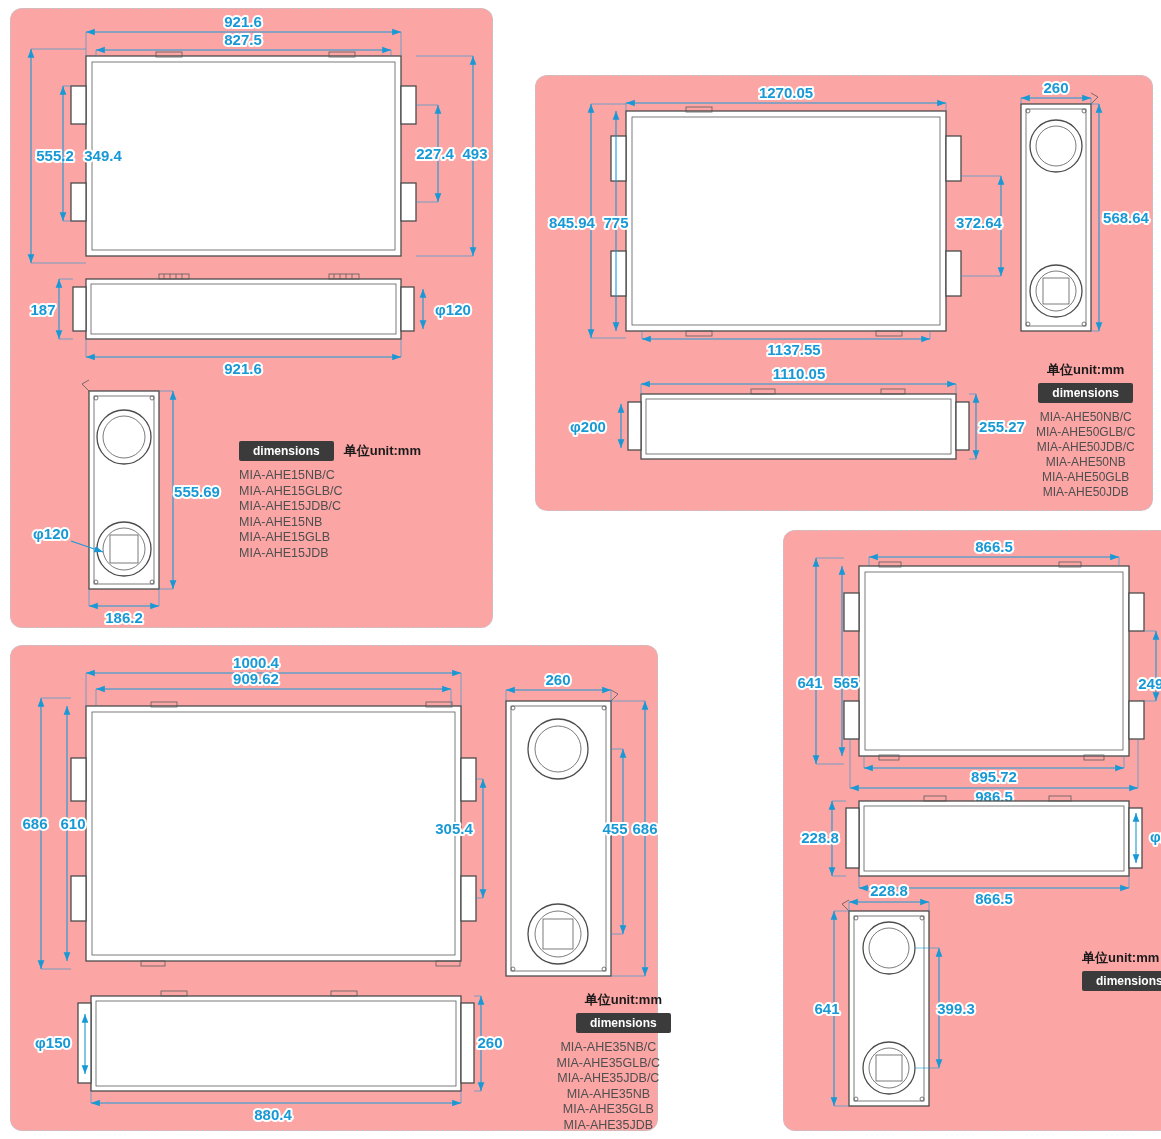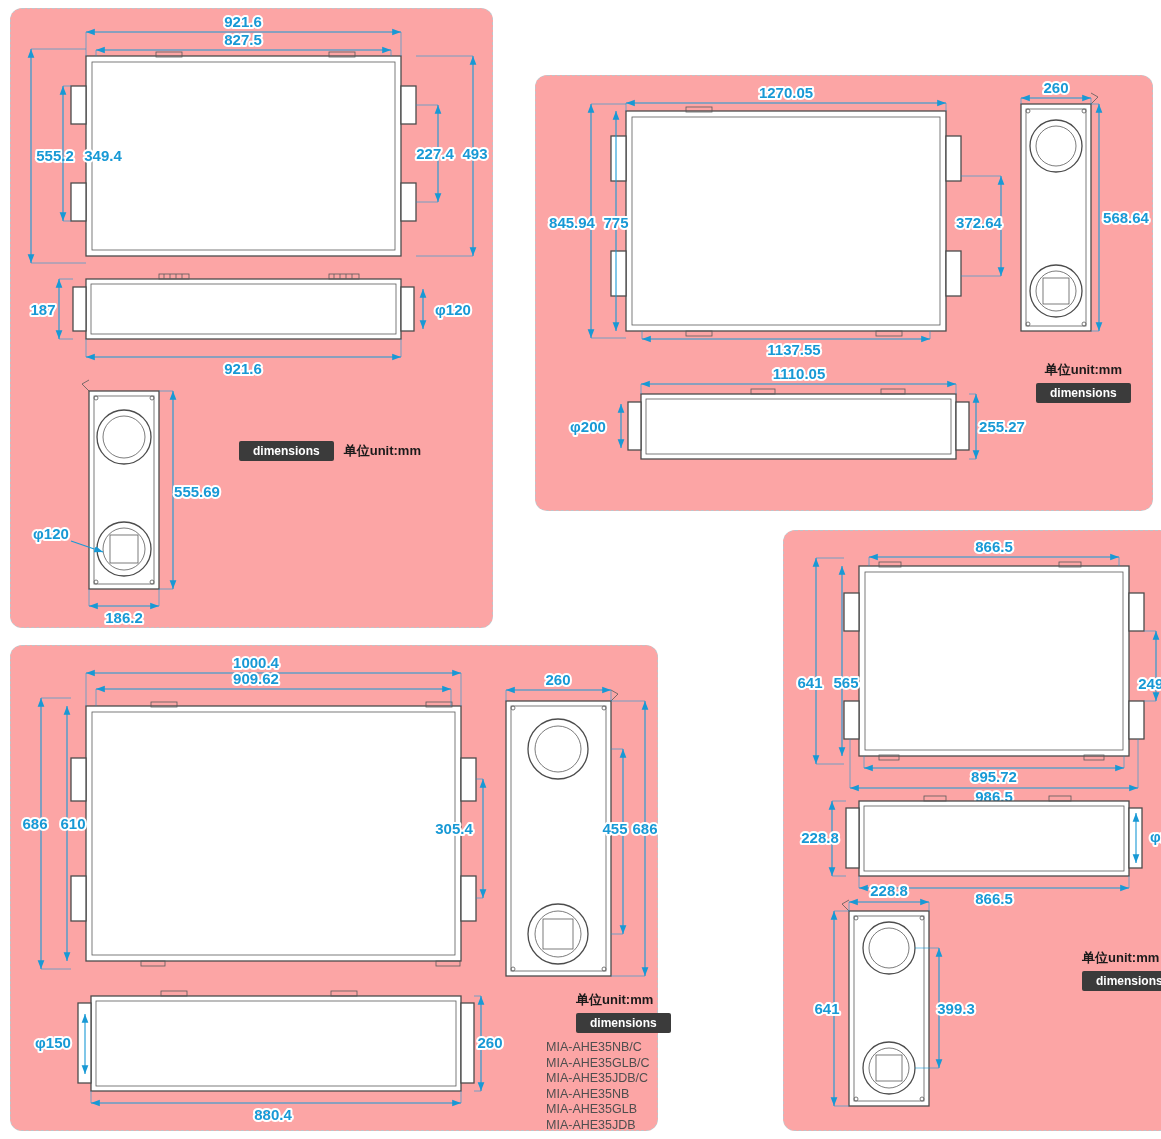--- a/index.html
+++ b/index.html
@@ -134,20 +134,28 @@
         <line class="d" x1="78" y1="597" x2="148" y2="597" marker-start="url(#m1)" marker-end="url(#m1)"></line>
         <text class="t" x="113" y="614">186.2</text>
       </g>
     </svg>
 
     <div class="info" style="left:228px; top:432px;">
       <div class="info-row">
         <span class="badge">dimensions</span>
         <span class="unit">单位unit:mm</span>
       </div>
+      <ul class="models">
+        <li>MIA-AHE15NB/C</li>
+        <li>MIA-AHE15GLB/C</li>
+        <li>MIA-AHE15JDB/C</li>
+        <li>MIA-AHE15NB</li>
+        <li>MIA-AHE15GLB</li>
+        <li>MIA-AHE15JDB</li>
+      </ul>
     </div>
   </div>
 
   <div class="panel" style="left:535px; top:75px; width:618px; height:436px;text-align:center;">
     <svg width="618" height="436">
       <defs>
         <marker id="m2" viewBox="0 0 10 10" refX="10" refY="5" markerWidth="8" markerHeight="8" orient="auto-start-reverse">
           <path d="M0,1.2 L10,5 L0,8.8 Z" fill="#1899d5"></path>
         </marker>
       </defs>
@@ -227,24 +235,32 @@
         <line class="e" x1="433" y1="318" x2="440" y2="318"></line>
           <line class="e" x1="433" y1="383" x2="440" y2="383"></line>
         <line class="d" x1="440" y1="318" x2="440" y2="383" marker-start="url(#m2)" marker-end="url(#m2)"></line>
         <text class="t" x="466" y="356">255.27</text>
       </g>
     </svg>
 
     <div class="info stack tight" style="left:500px; top:285px;">
       <span class="unit">单位unit:mm</span>
       <span class="badge">dimensions</span>
+      <ul class="models">
+        <li>MIA-AHE50NB/C</li>
+        <li>MIA-AHE50GLB/C</li>
+        <li>MIA-AHE50JDB/C</li>
+        <li>MIA-AHE50NB</li>
+        <li>MIA-AHE50GLB</li>
+        <li>MIA-AHE50JDB</li>
+      </ul>
     </div>
   </div>
 
-  <div class="panel" style="left:10px; top:645px; width:648px; height:486px;">
+  <div class="panel" style="left:10px; top:645px; width:648px; height:486px;text-align:center;">
     <svg width="648" height="486">
       <defs>
         <marker id="m3" viewBox="0 0 10 10" refX="10" refY="5" markerWidth="8" markerHeight="8" orient="auto-start-reverse">
           <path d="M0,1.2 L10,5 L0,8.8 Z" fill="#1899d5"></path>
         </marker>
       </defs>
 
       <g>
         <rect class="o" x="75" y="60" width="375" height="255"></rect>
         <rect class="o2" x="81" y="66" width="363" height="243"></rect>

